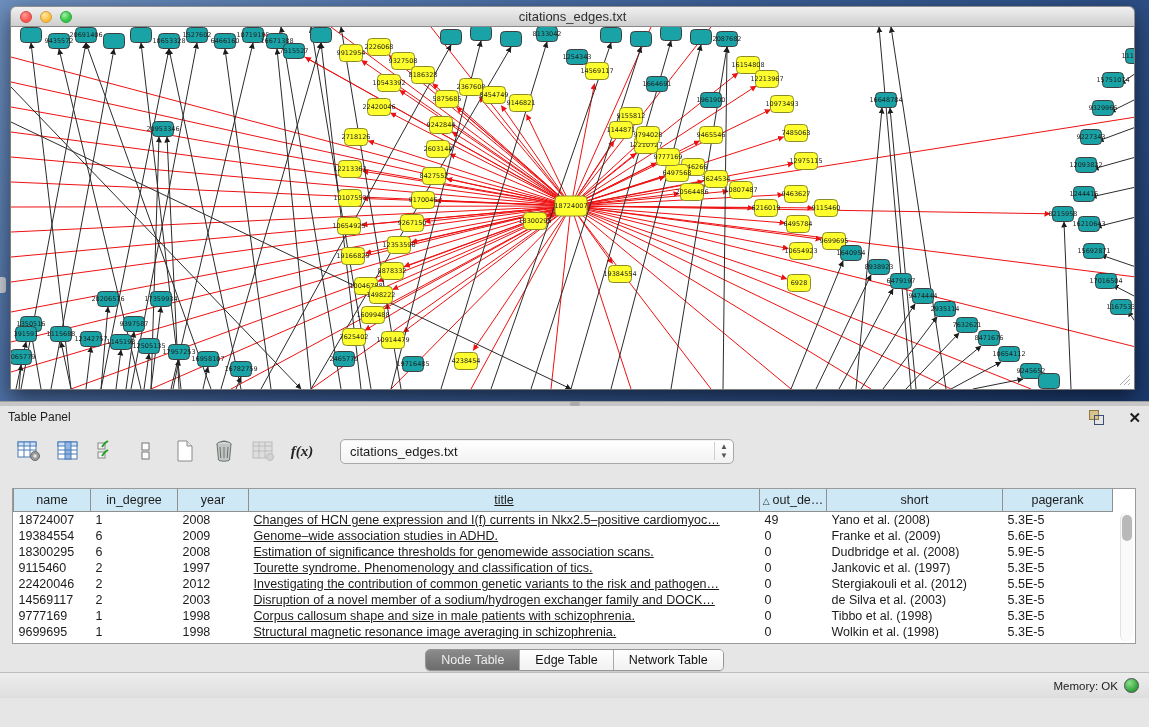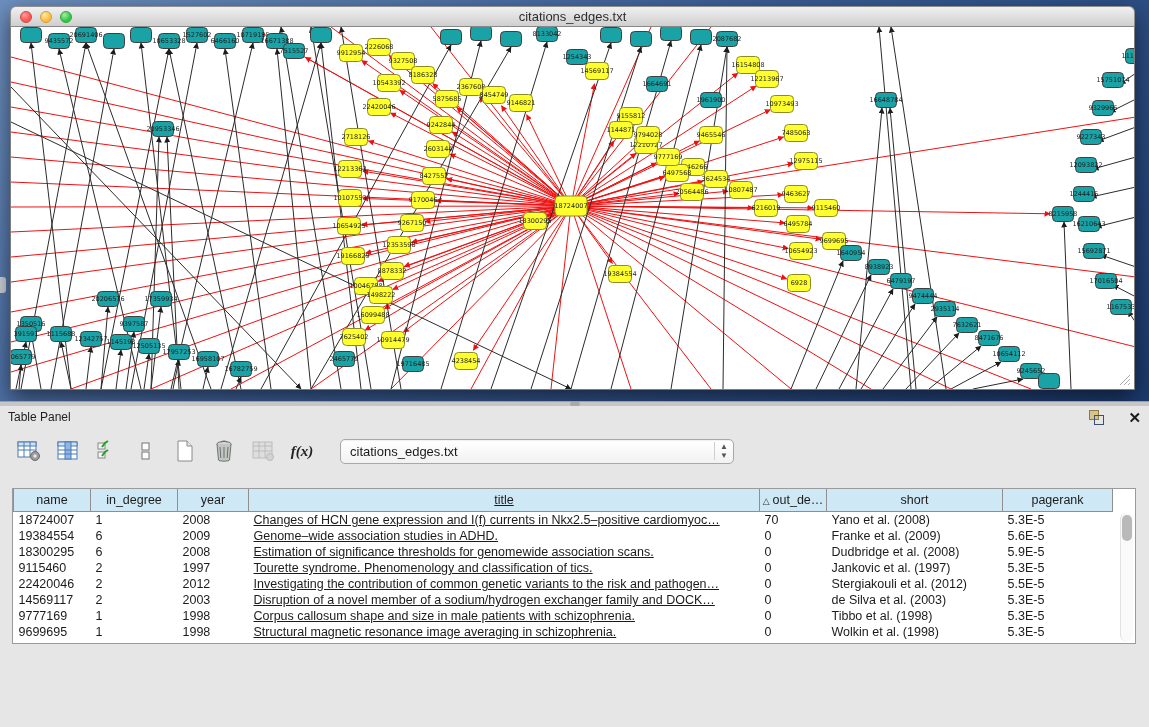--- a/index.html
+++ b/index.html
@@ -572,21 +572,21 @@
               <th class="c5">short</th>
               <th class="c6">pagerank</th>
             </tr>
           </thead>
         <tbody id="tbl-body">
             <tr>
               <td class="c0">18724007</td>
               <td class="c1">1</td>
               <td class="c2">2008</td>
               <td class="c3">Changes of HCN gene expression and I(f) currents in Nkx2.5–positive cardiomyoc…</td>
-              <td class="c4">70</td>
+              <td class="c4">49</td>
               <td class="c5">Yano et al. (2008)</td>
               <td class="c6">5.3E-5</td>
             </tr>
             <tr>
               <td class="c0">19384554</td>
               <td class="c1">6</td>
               <td class="c2">2009</td>
               <td class="c3">Genome–wide association studies in ADHD.</td>
               <td class="c4">0</td>
               <td class="c5">Franke et al. (2009)</td>
@@ -655,15 +655,26 @@
               <td class="c5">Nakamura et al. (1997)</td>
               <td class="c6">5.3E-5</td>
             </tr>
           </tbody>
       </table>
       <div class="vscroll">
           <div class="vthumb"></div>
         </div>
     </div>
 
-
+    <div class="tabbar">
+      <div class="seg" id="seg-tabs">
+          <div class="tab sel">Node Table</div>
+          <div class="tab">Edge Table</div>
+          <div class="tab">Network Table</div>
+        </div>
+    </div>
+
+    <div class="statusbar">
+      <span class="mem-label">Memory: OK</span>
+      <span class="mem-dot"></span>
+    </div>
   </div>
 </div>
 
 </body></html>

